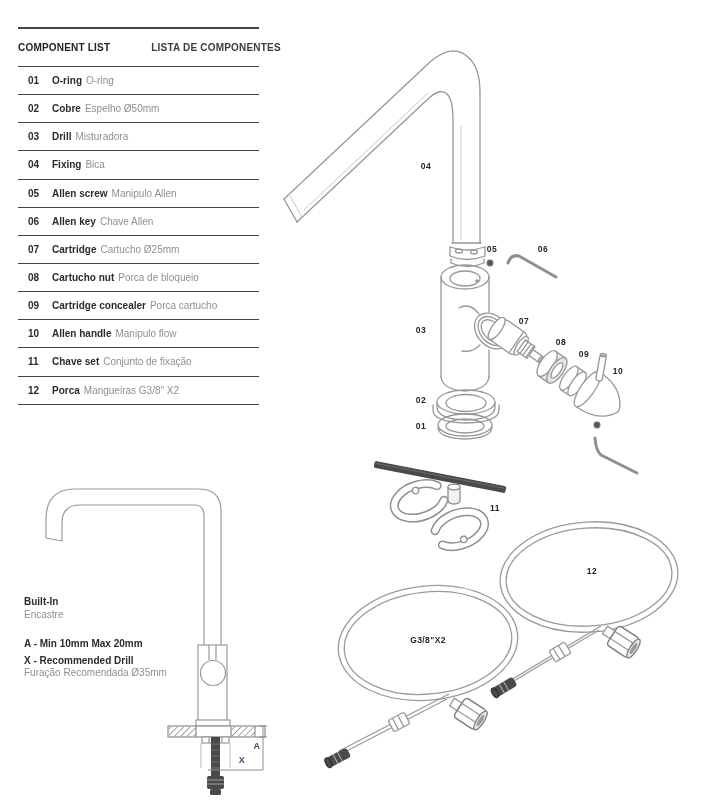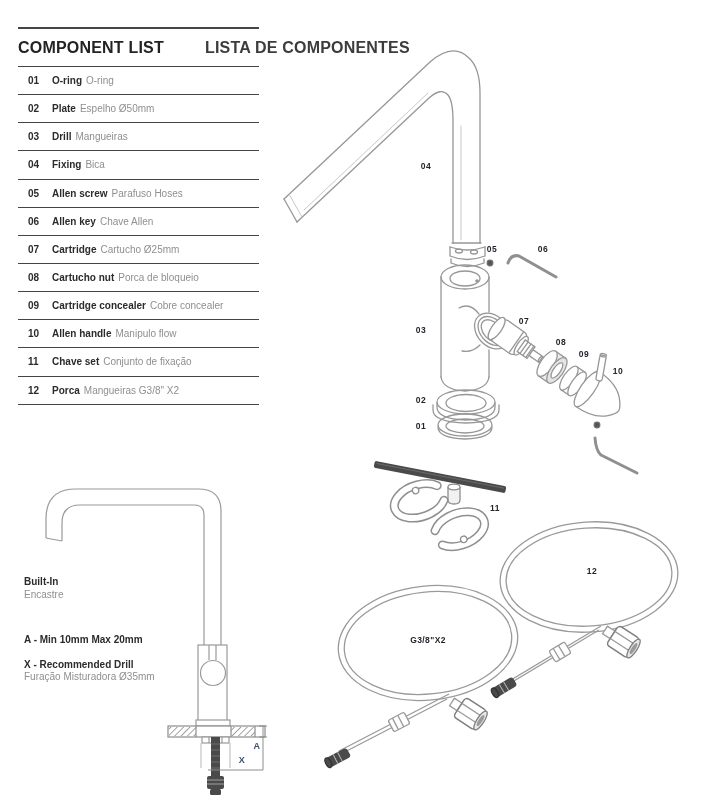--- a/index.html
+++ b/index.html
@@ -15,37 +15,37 @@
   html,body{margin:0;padding:0;background:#fff;}
   .page{
     position:relative;width:708px;height:800px;background:#fff;overflow:hidden;
     font-family:"Liberation Sans","DejaVu Sans",sans-serif;color:var(--text-dark);
   }
   
   .clist{position:absolute;left:18px;top:27px;width:241px;}
   .list-head{
     box-sizing:border-box;height:40px;border-top:2px solid var(--rule);
     border-bottom:1.7px solid var(--rule);display:flex;align-items:center;gap:5px;
-    font-size:16px;letter-spacing:.2px;white-space:nowrap;
+    font-size:10px;letter-spacing:.2px;white-space:nowrap;
   }
   .list-head .en{font-weight:bold;color:#232323;}
   .list-head .pt{font-weight:600;color:#3c3c3c;padding-left:36px;}
   .row{
     box-sizing:border-box;height:28.15px;border-bottom:1.7px solid var(--rule);
     display:flex;align-items:center;font-size:10px;white-space:nowrap;
   }
   .row .num{font-weight:bold;margin-left:10px;width:24px;flex:0 0 auto;}
   .row .en{font-weight:bold;margin-right:4px;}
   .row .pt{color:var(--text-gray);}
   
-  .builtin{position:absolute;left:24px;top:576px;font-size:10px;line-height:12.5px;white-space:nowrap;}
+  .builtin{position:absolute;left:24px;top:596px;font-size:10px;line-height:12.5px;white-space:nowrap;}
   .builtin .bi-title{font-weight:bold;}
   .builtin .bi-sub{color:var(--text-gray);}
-  .builtin .bi-dima{font-weight:bold;margin-top:33px;}
-  .builtin .bi-dimx{font-weight:bold;margin-top:12px;}
+  .builtin .bi-dima{font-weight:bold;margin-top:17px;}
+  .builtin .bi-dimx{font-weight:bold;margin-top:4px;}
   .builtin .bi-dimx-pt{color:var(--text-gray);}
   
   svg.art{position:absolute;left:0;top:0;}
   .dlabel{
     position:absolute;transform:translate(-50%,-50%);
     font-size:8.5px;font-weight:bold;letter-spacing:.4px;color:var(--part-label);
     white-space:nowrap;
   }
   .dlabel.dim{color:var(--dim-label);font-size:9px;}
 </style>
@@ -61,40 +61,40 @@
     </div>
     <div id="component-rows">
   <div class="row">
     <span class="num">01</span>
     <span class="en">O-ring</span>
     <span class="pt">O-ring</span>
   </div>
 
   <div class="row">
     <span class="num">02</span>
-    <span class="en">Plate</span>
+    <span class="en">Cobre</span>
     <span class="pt">Espelho Ø50mm</span>
   </div>
 
   <div class="row">
     <span class="num">03</span>
     <span class="en">Drill</span>
-    <span class="pt">Mangueiras</span>
+    <span class="pt">Misturadora</span>
   </div>
 
   <div class="row">
     <span class="num">04</span>
     <span class="en">Fixing</span>
     <span class="pt">Bica</span>
   </div>
 
   <div class="row">
     <span class="num">05</span>
     <span class="en">Allen screw</span>
-    <span class="pt">Parafuso Hoses</span>
+    <span class="pt">Manipulo Allen</span>
   </div>
 
   <div class="row">
     <span class="num">06</span>
     <span class="en">Allen key</span>
     <span class="pt">Chave Allen</span>
   </div>
 
   <div class="row">
     <span class="num">07</span>
@@ -104,21 +104,21 @@
 
   <div class="row">
     <span class="num">08</span>
     <span class="en">Cartucho nut</span>
     <span class="pt">Porca de bloqueio</span>
   </div>
 
   <div class="row">
     <span class="num">09</span>
     <span class="en">Cartridge concealer</span>
-    <span class="pt">Cobre concealer</span>
+    <span class="pt">Porca cartucho</span>
   </div>
 
   <div class="row">
     <span class="num">10</span>
     <span class="en">Allen handle</span>
     <span class="pt">Manipulo flow</span>
   </div>
 
   <div class="row">
     <span class="num">11</span>
@@ -132,21 +132,21 @@
     <span class="pt">Mangueiras G3/8" X2</span>
   </div>
 </div>
   </section>
 
   <section class="builtin">
     <div class="bi-title">Built-In</div>
     <div class="bi-sub">Encastre</div>
     <div class="bi-dima">A - Min 10mm Max 20mm</div>
     <div class="bi-dimx">X - Recommended Drill</div>
-    <div class="bi-dimx-pt">Furação Misturadora Ø35mm</div>
+    <div class="bi-dimx-pt">Furação Recomendada Ø35mm</div>
   </section>
 
   <svg class="art" width="708" height="800" viewBox="0 0 708 800">
     <defs>
       <pattern id="hatch" width="4.5" height="4.5" patternUnits="userSpaceOnUse" patternTransform="rotate(45)">
         <rect width="4.5" height="4.5" fill="#ffffff"></rect>
         <line x1="0" y1="0" x2="0" y2="4.5" stroke="#7d7d7d" stroke-width="1.4"></line>
       </pattern>
     </defs>
 

